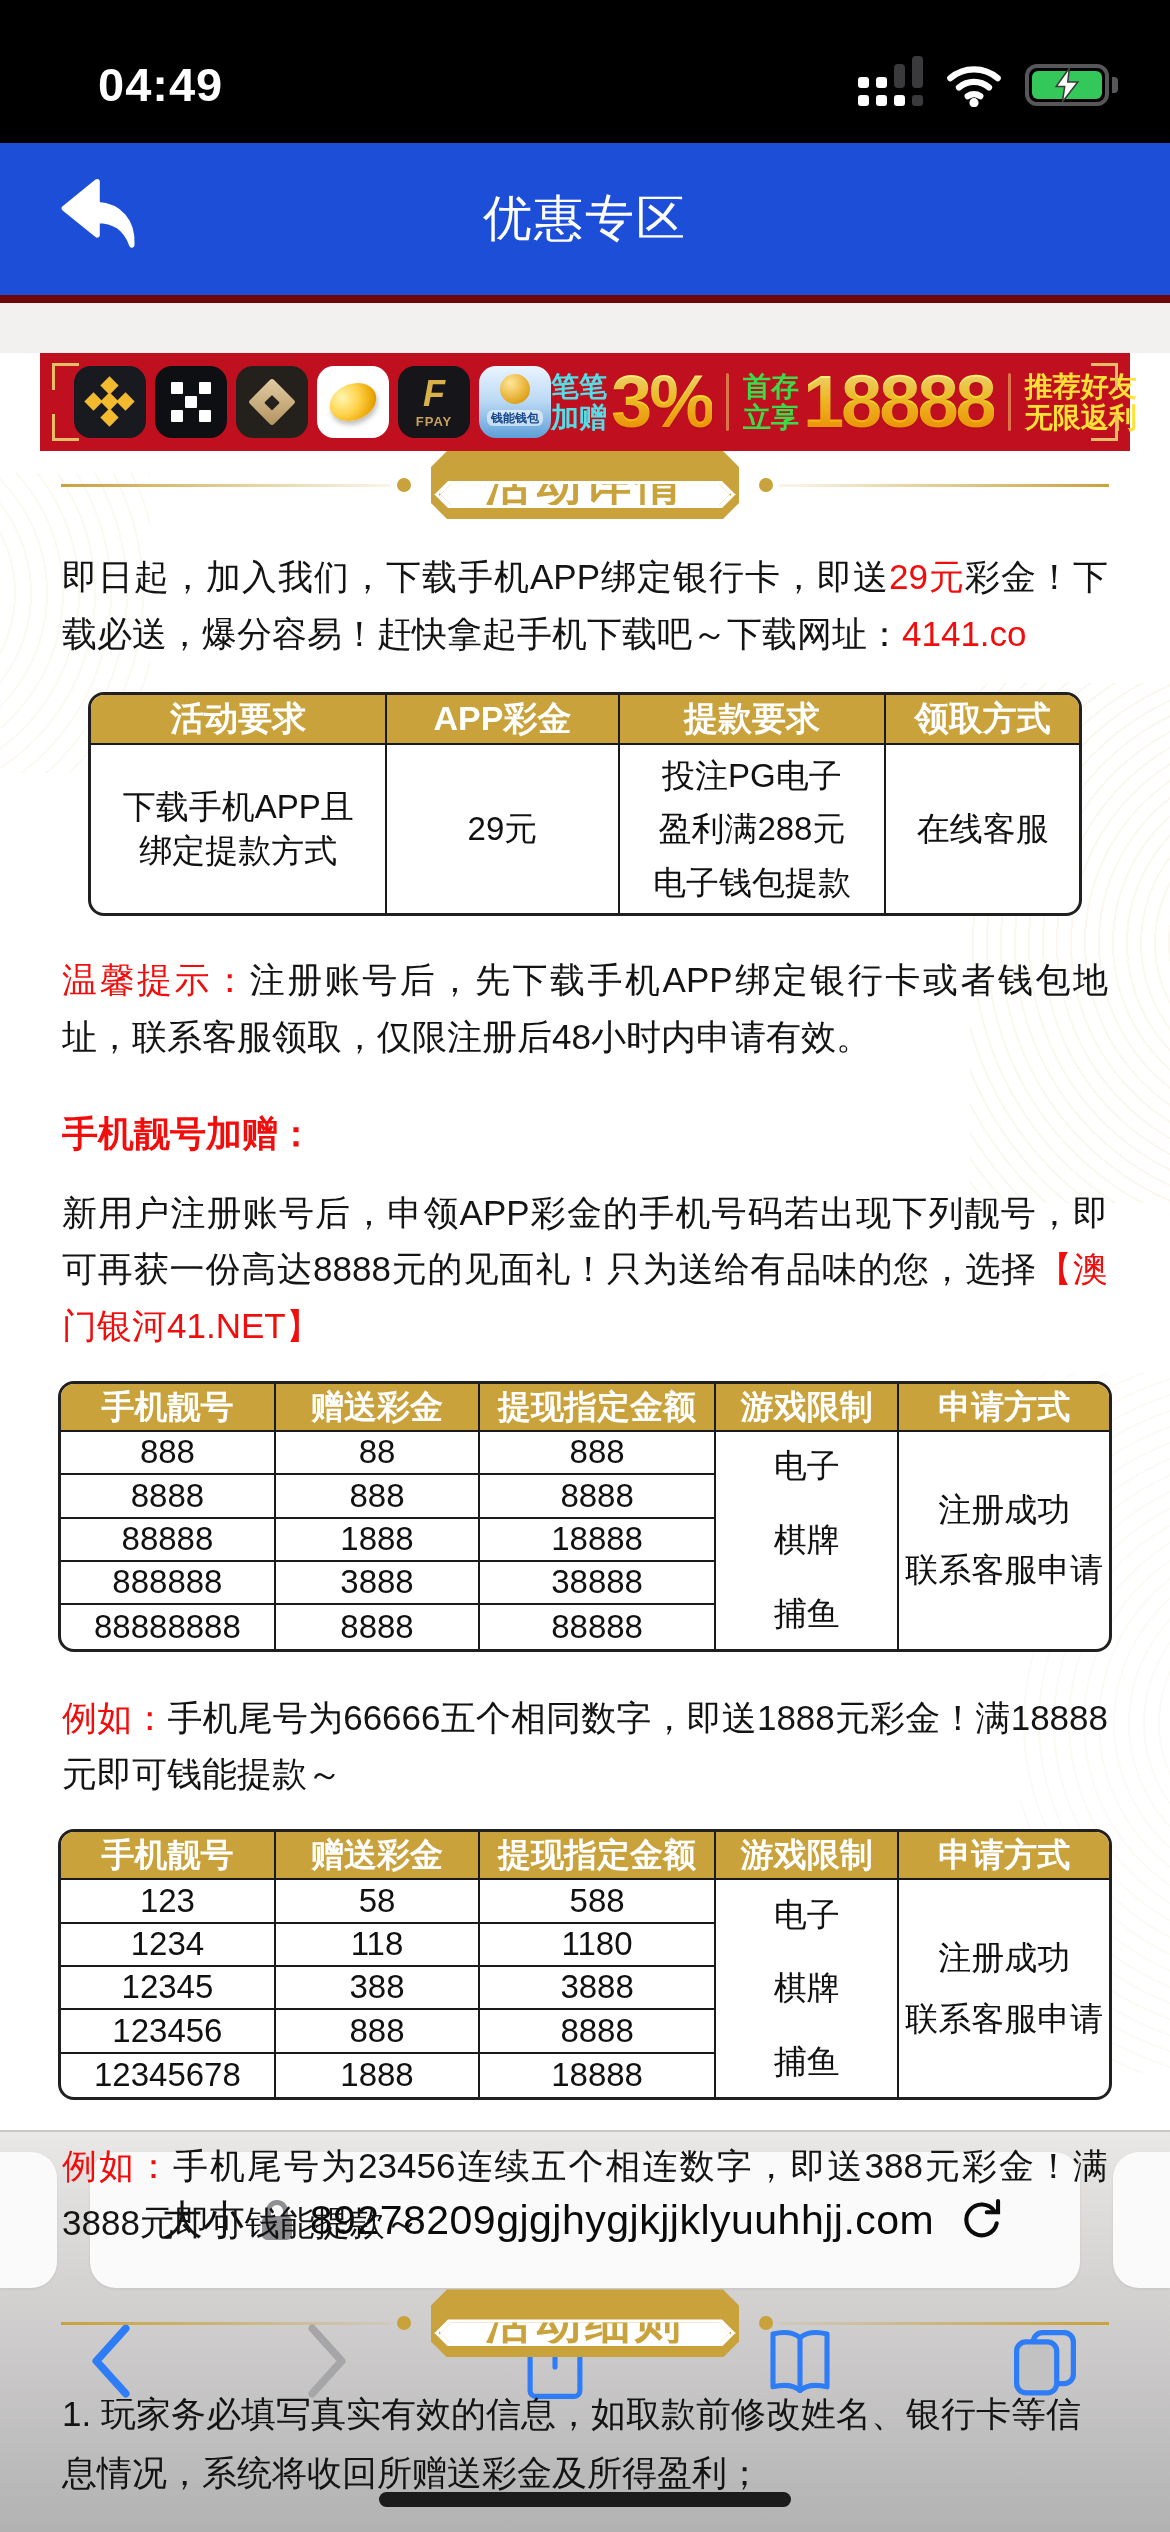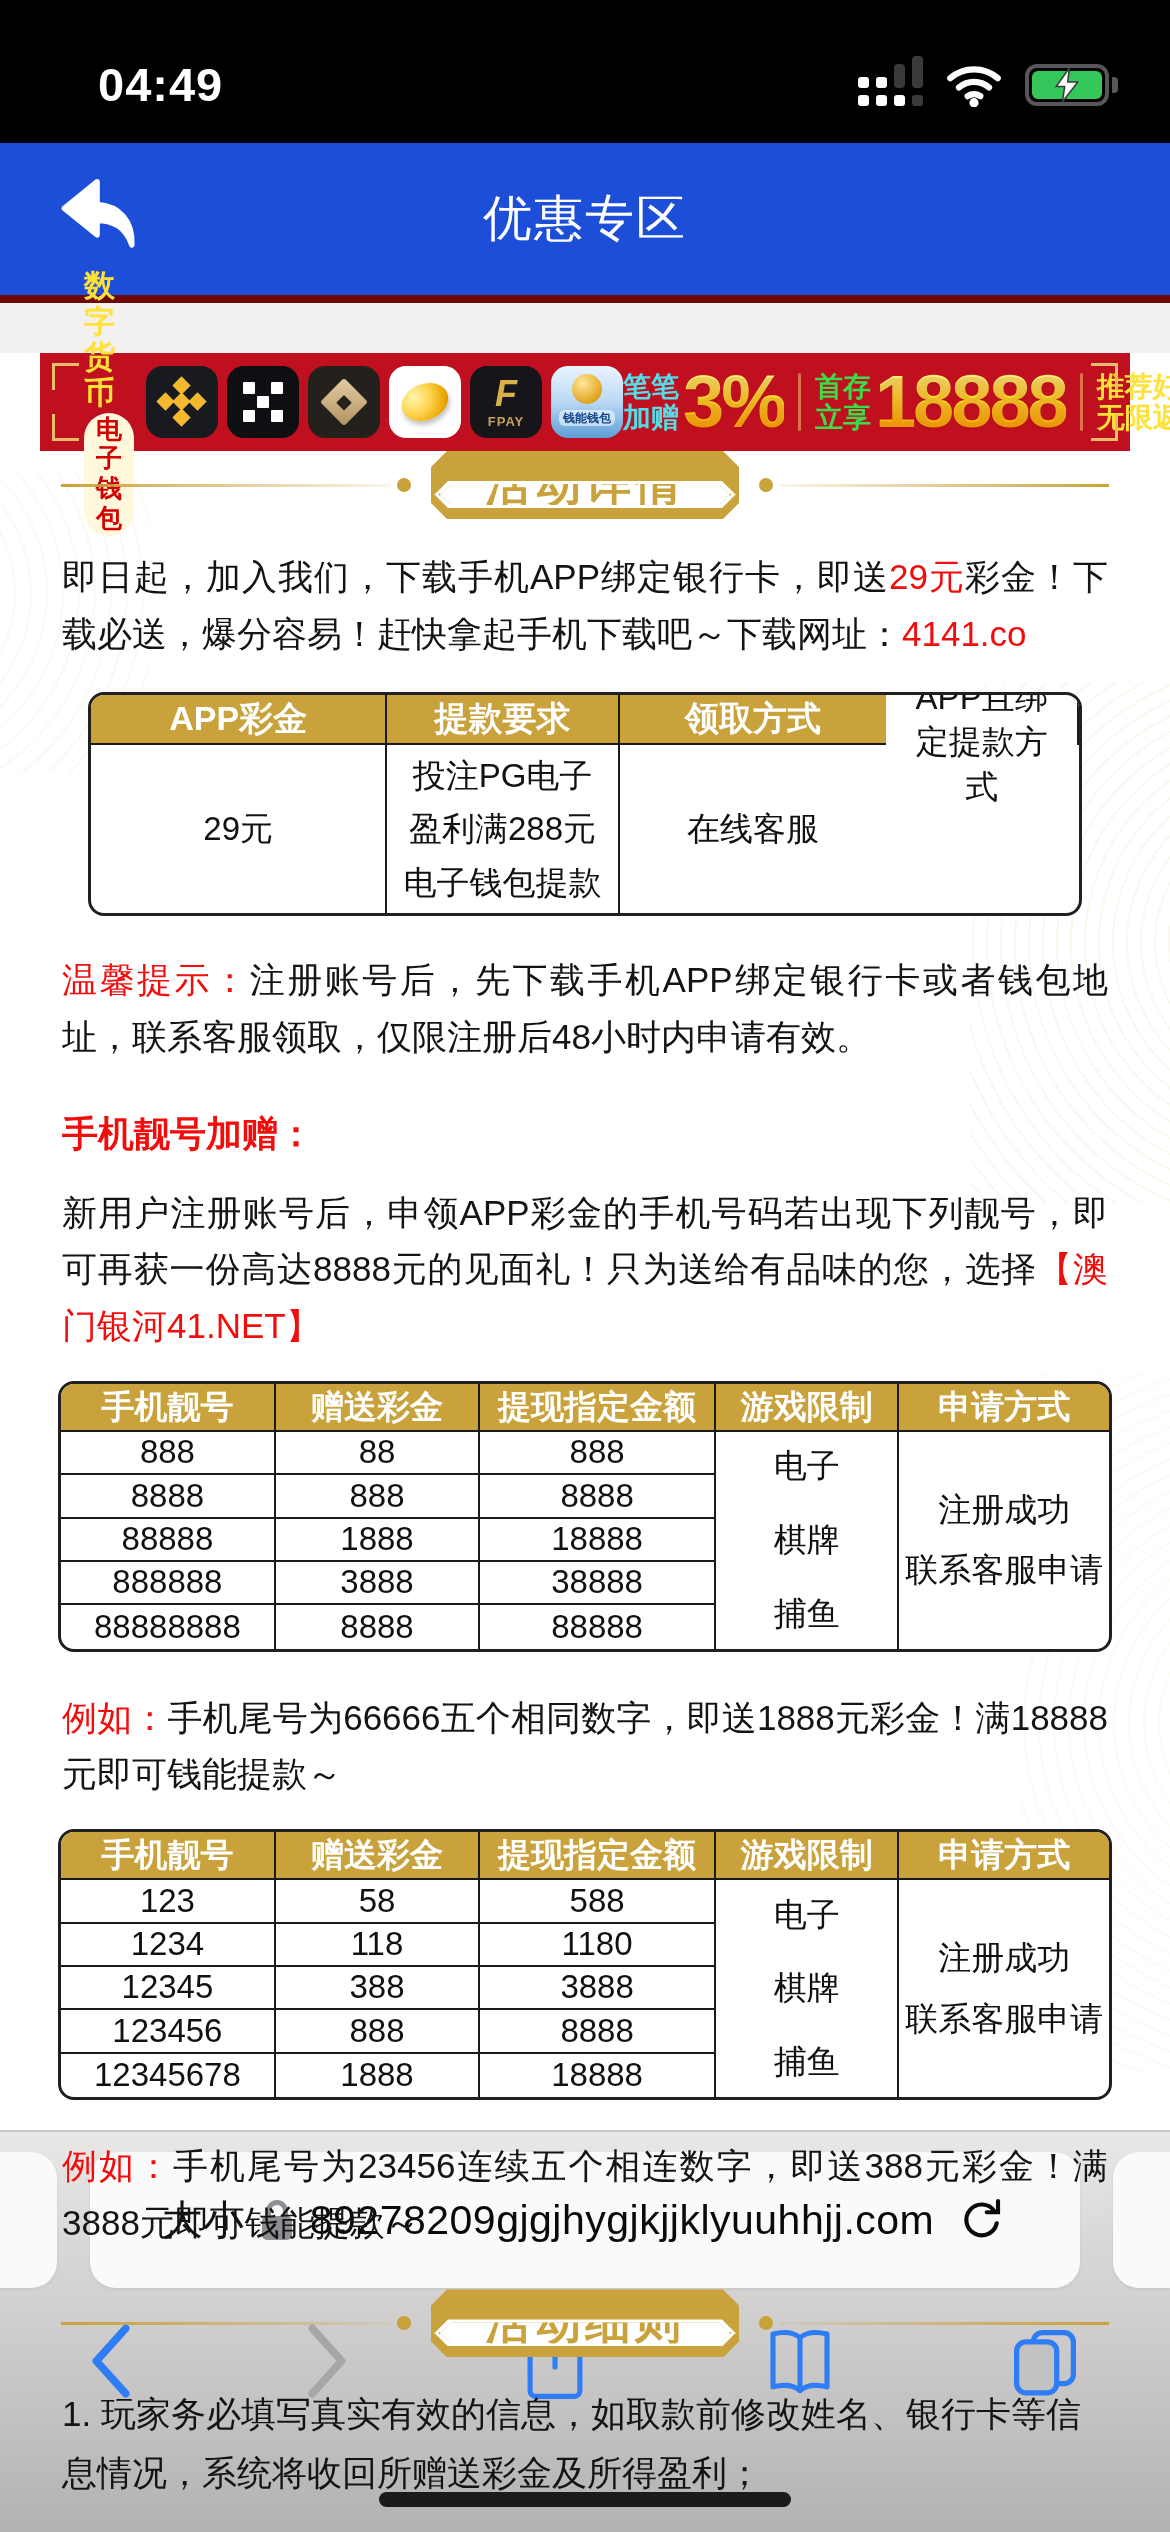--- a/index.html
+++ b/index.html
@@ -180,24 +180,20 @@
 <div class="content">
   <div class="deco deco1"></div>
   <div class="deco deco2"></div>
   <div class="deco deco3"></div>
 
   <div class="banner">
     <span class="corner c-tl"></span>
     <span class="corner c-bl"></span>
     <span class="corner c-tr"></span>
     <span class="corner c-br"></span>
-    <div class="crypto-label">
-      <span class="crypto-l1">数字货币</span>
-      <span class="crypto-pill">电子钱包</span>
-    </div>
     <div class="app-icons">
       <span class="app-ic ic-binance">
           <span class="bnb">
             <i></i>
             <i></i>
             <i></i>
             <i></i>
             <i></i>
           </span>
         </span>
@@ -262,20 +258,21 @@
     <span class="badge-o"><span class="badge-m"><span class="badge-i"><span class="badge-t">活动详情</span></span></span></span>
     <span class="orn">
         <span class="orn-dot"></span>
         <span class="orn-line"></span>
       </span>
   </div>
 
   <p class="para"><span>即日起，加入我们，下载手机APP绑定银行卡，即送</span><span class="red">29元</span><span>彩金！下载必送，爆分容易！赶快拿起手机下载吧～下载网址：</span><span class="red">4141.co</span></p>
 
   <div class="tblwrap t1">
+    <div class="cell hcell">活动要求</div>
     <div class="cell hcell">APP彩金</div>
     <div class="cell hcell">提款要求</div>
     <div class="cell hcell nr">领取方式</div>
     <div class="cell nb" style="padding:0 26px">下载手机APP且绑定提款方式</div>
     <div class="cell nb">29元</div>
     <div class="cell nb c3">
       <span>投注PG电子</span>
       <span>盈利满288元</span>
       <span>电子钱包提款</span>
     </div>

